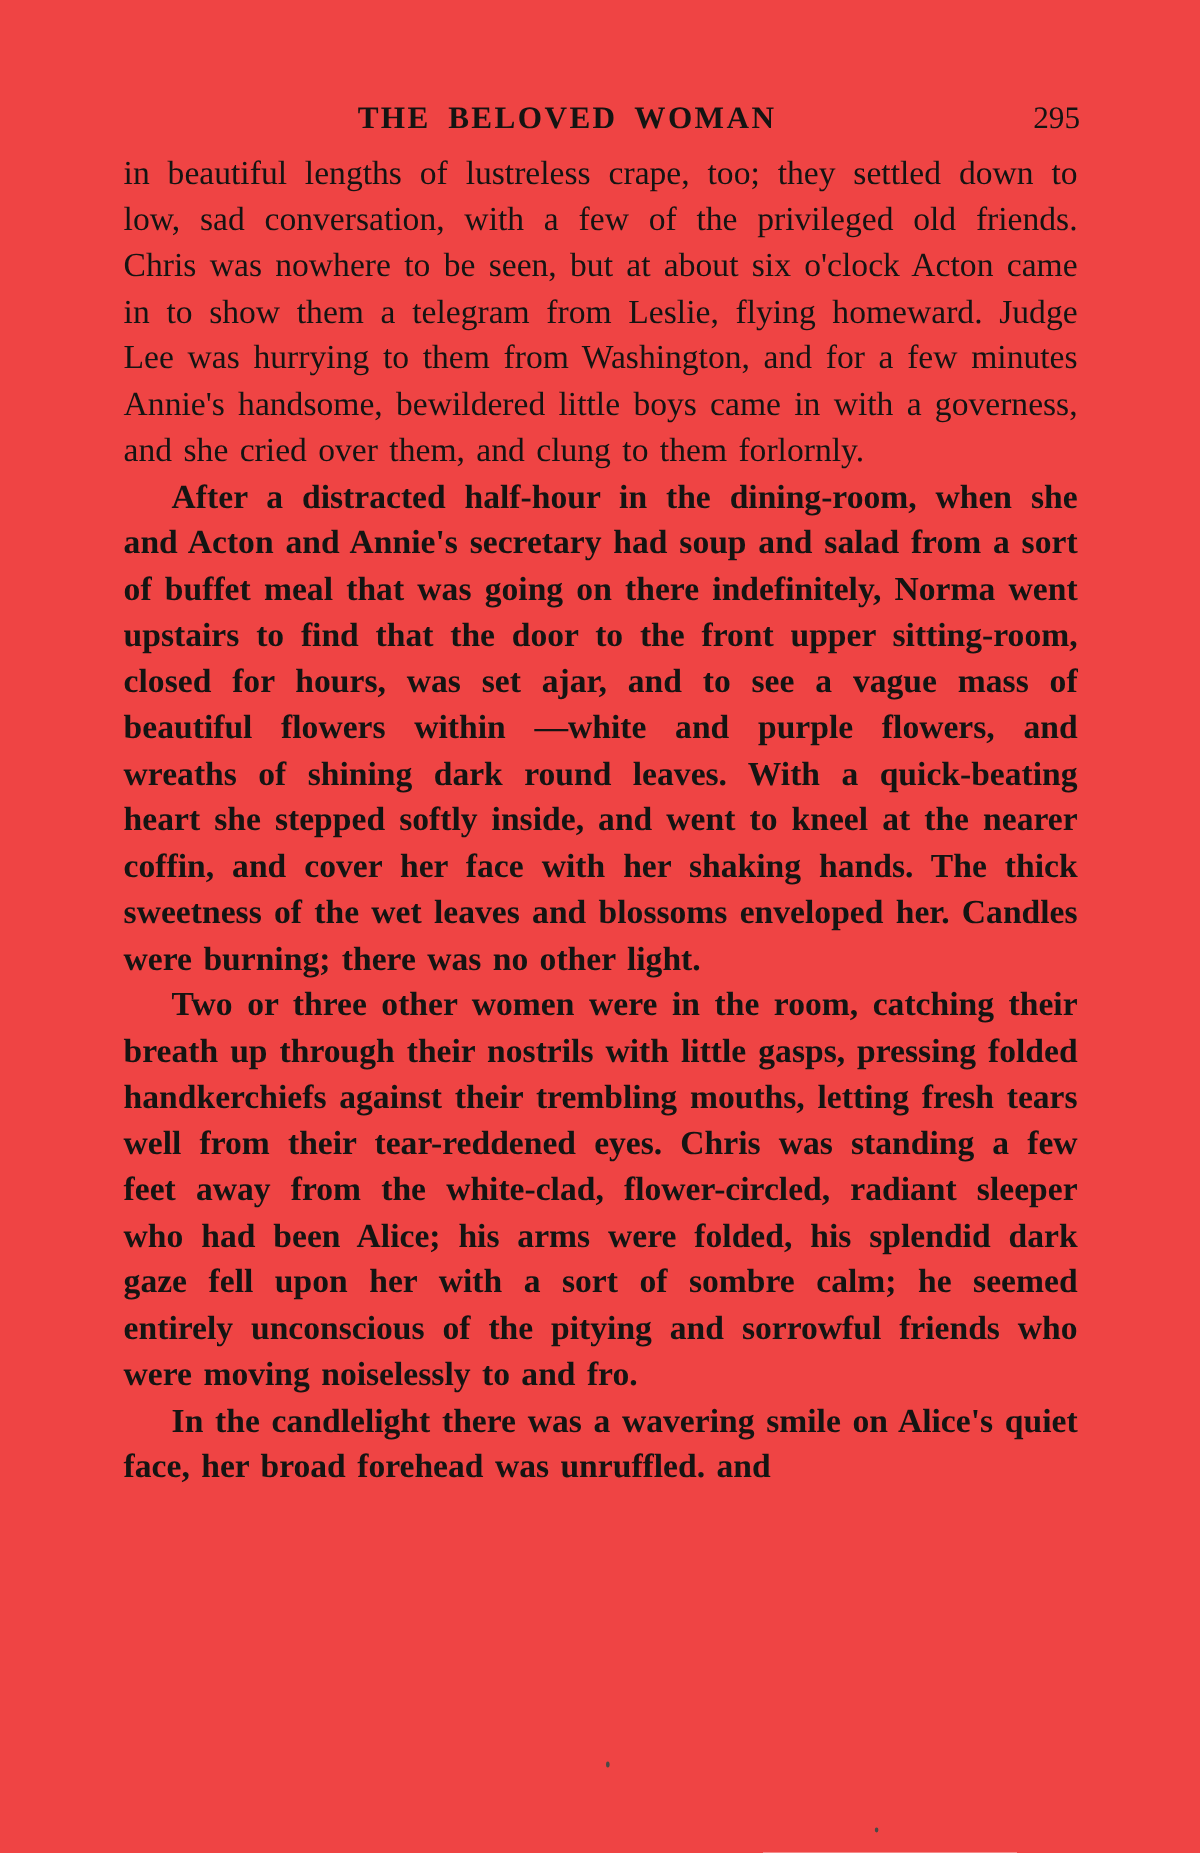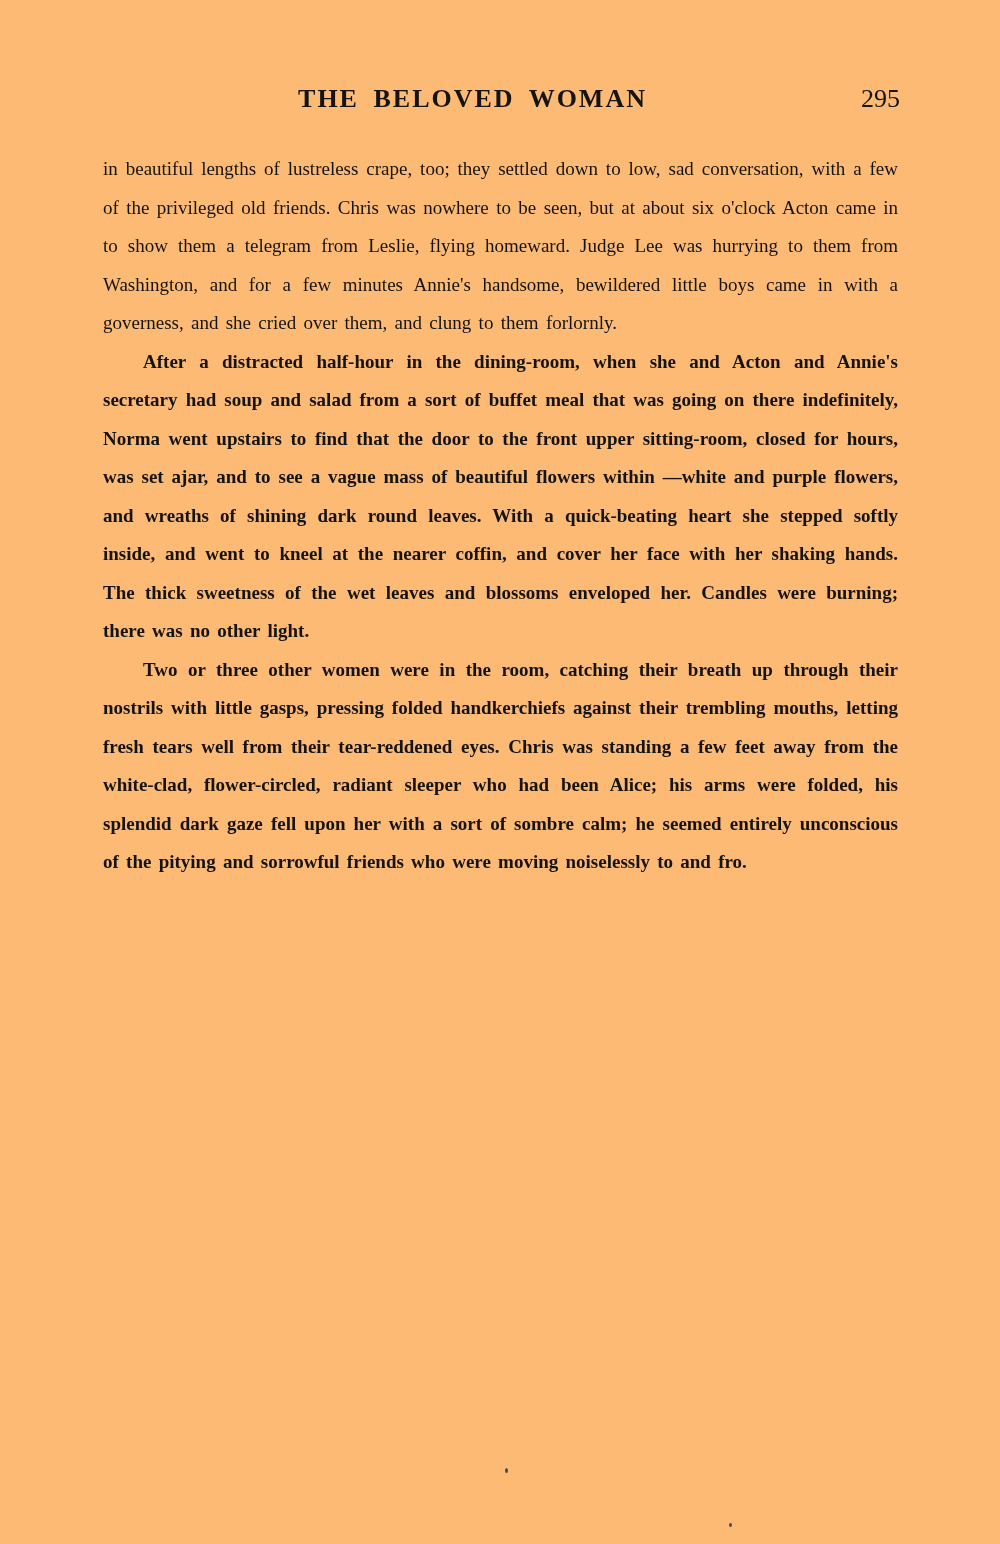--- a/index.html
+++ b/index.html
@@ -4,21 +4,21 @@
 <style>
   html, body {
     margin: 0;
     padding: 0;
     background: #ffffff;
   }
   .page {
     position: relative;
     width: 1000px;
     height: 1544px;
-    background: #fdba74;
+    background: #ef4444;
     font-family: "Liberation Serif", "DejaVu Serif", serif;
     color: #151412;
     overflow: hidden;
   }
   .running-header {
     position: absolute;
     top: 84px;
     left: 105px;
     right: 100px;
     display: flex;
@@ -33,24 +33,24 @@
     word-spacing: 6px;
   }
   .header-page-number {
     font-weight: normal;
     font-size: 26px;
     text-align: right;
     min-width: 60px;
   }
   .text-column {
     position: absolute;
-    top: 150px;
+    top: 126px;
     left: 103px;
     width: 795px;
-    font-size: 19px;
+    font-size: 28px;
     line-height: 38.5px;
     text-align: justify;
     word-spacing: 2.5px;
   }
   .text-column p {
     margin: 0;
     padding: 0;
   }
   .text-column p.indent {
     text-indent: 40px;
@@ -72,18 +72,19 @@
 
   <div class="running-header">
     <div class="header-title">THE BELOVED WOMAN</div>
     <div class="header-page-number">295</div>
   </div>
 
   <div class="text-column">
     <p>in beautiful lengths of lustreless crape, too; they settled down to low, sad conversation, with a few of the privileged old friends.  Chris was nowhere to be seen, but at about six o'clock Acton came in to show them a telegram from Leslie, flying homeward.  Judge Lee was hurrying to them from Washington, and for a few minutes Annie's handsome, bewildered little boys came in with a governess, and she cried over them, and clung to them forlornly.</p>
     <p class="indent">After a distracted half-hour in the dining-room, when she and Acton and Annie's secretary had soup and salad from a sort of buffet meal that was going on there indefinitely, Norma went upstairs to find that the door to the front upper sitting-room, closed for hours, was set ajar, and to see a vague mass of beautiful flowers within —white and purple flowers, and wreaths of shining dark round leaves.  With a quick-beating heart she stepped softly inside, and went to kneel at the nearer coffin, and cover her face with her shaking hands.  The thick sweetness of the wet leaves and blossoms enveloped her. Candles were burning; there was no other light.</p>
     <p class="indent">Two or three other women were in the room, catching their breath up through their nostrils with little gasps, pressing folded handkerchiefs against their trembling mouths, letting fresh tears well from their tear-reddened eyes.  Chris was standing a few feet away from the white-clad, flower-circled, radiant sleeper who had been Alice; his arms were folded, his splendid dark gaze fell upon her with a sort of sombre calm; he seemed entirely unconscious of the pitying and sorrowful friends who were moving noiselessly to and fro.</p>
+    <p class="indent">In the candlelight there was a wavering smile on Alice's quiet face, her broad forehead was unruffled. and</p>
   </div>
 
   <div class="speck speck-1"></div>
   <div class="speck speck-2"></div>
 
 </div>
 
 </body></html>

